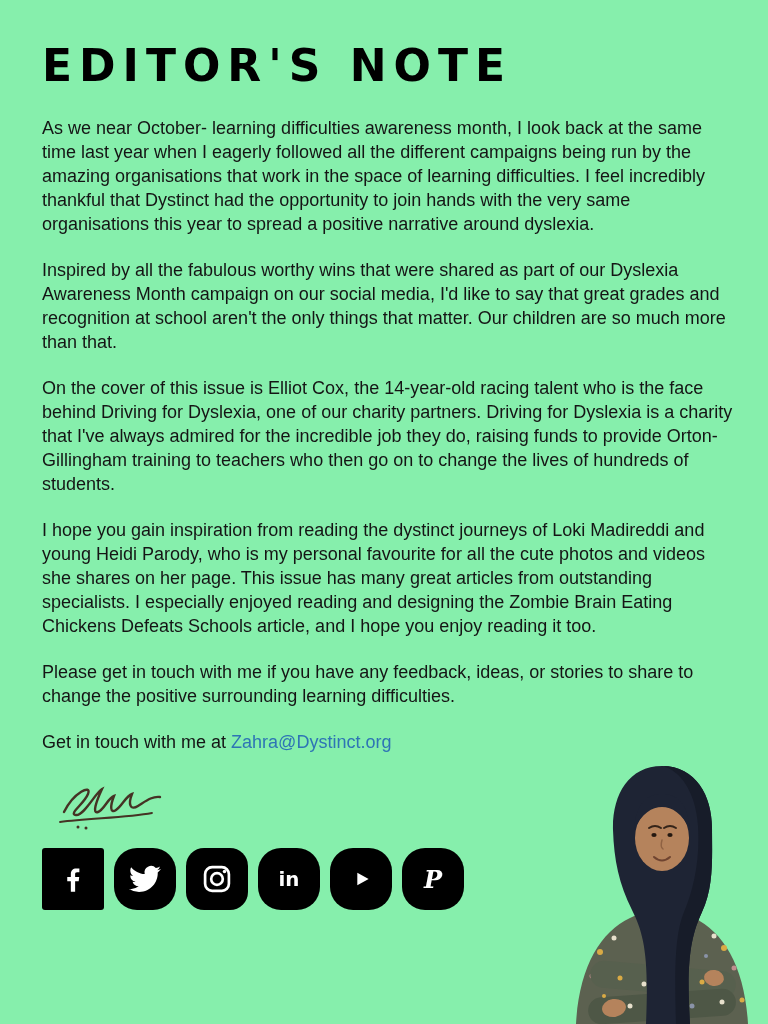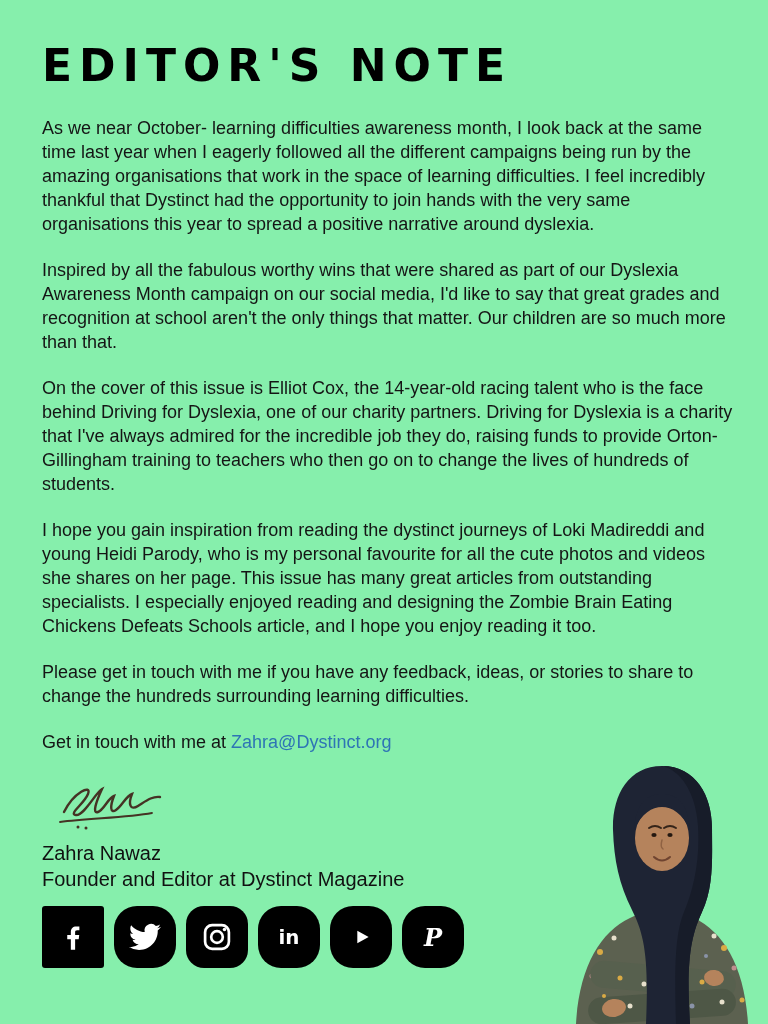--- a/index.html
+++ b/index.html
@@ -76,36 +76,32 @@
 <div class="page">
   <div class="content">
 
     <h1 class="title">EDITOR'S NOTE</h1>
 
     <div class="body-text">
       <p>As we near October- learning difficulties awareness month, I look back at the same time last year when I eagerly followed all the different campaigns being run by the amazing organisations that work in the space of learning difficulties. I feel incredibly thankful that Dystinct had the opportunity to join hands with the very same organisations this year to spread a positive narrative around dyslexia.</p>
       <p>Inspired by all the fabulous worthy wins that were shared as part of our Dyslexia Awareness Month campaign on our social media, I'd like to say that great grades and recognition at school aren't the only things that matter. Our children are so much more than that.</p>
       <p>On the cover of this issue is Elliot Cox, the 14-year-old racing talent who is the face behind Driving for Dyslexia, one of our charity partners. Driving for Dyslexia is a charity that I've always admired for the incredible job they do, raising funds to provide Orton-Gillingham training to teachers who then go on to change the lives of hundreds of students.</p>
       <p>I hope you gain inspiration from reading the dystinct journeys of Loki Madireddi and young Heidi Parody, who is my personal favourite for all the cute photos and videos she shares on her page. This issue has many great articles from outstanding specialists. I especially enjoyed reading and designing the Zombie Brain Eating Chickens Defeats Schools article, and I hope you enjoy reading it too.</p>
-      <p>Please get in touch with me if you have any feedback, ideas, or stories to share to change the hundreds surrounding learning difficulties.</p>
+      <p>Please get in touch with me if you have any feedback, ideas, or stories to share to change the positive surrounding learning difficulties.</p>
 
       <p class="contact-row"><span>Get in touch with me at </span><a class="email-link">Zahra@Dystinct.org</a></p>
     </div>
 
     <svg class="signature" width="130" height="58" viewBox="0 0 130 58" aria-hidden="true">
       <path d="M16 36 C26 16 44 8 40 18 C36 28 20 38 28 39 C36 40 48 16 54 13 C48 26 44 38 50 36 C56 34 60 22 66 20 C62 30 62 38 68 34 C74 30 78 20 84 18 C80 28 82 35 90 30 C98 25 104 20 112 21" stroke="#453324" stroke-width="2.4" fill="none" stroke-linecap="round"></path>
       <path d="M12 46 C40 42 78 42 104 37" stroke="#453324" stroke-width="1.8" fill="none" stroke-linecap="round"></path>
       <circle cx="30" cy="51" r="1.5" fill="#453324"></circle>
       <circle cx="38" cy="52" r="1.5" fill="#453324"></circle>
     </svg>
 
-    <div>
-      <div class="author-name">Zahra Nawaz</div>
-      <div class="author-role">Founder and Editor at Dystinct Magazine</div>
-    </div>
 
     <div class="social-row">
 
       <div class="tile sq" title="Facebook">
         <svg width="34" height="34" viewBox="0 0 24 24">
           <path fill="#fff" d="M13.5 21v-7.5h2.52l.38-2.93H13.5V8.7c0-.85.23-1.43 1.45-1.43h1.55V4.65c-.27-.04-1.19-.12-2.26-.12-2.24 0-3.77 1.37-3.77 3.88v2.16H7.94v2.93h2.53V21h3.03z"></path>
         </svg>
       </div>
 
       <div class="tile rd" title="Twitter">

